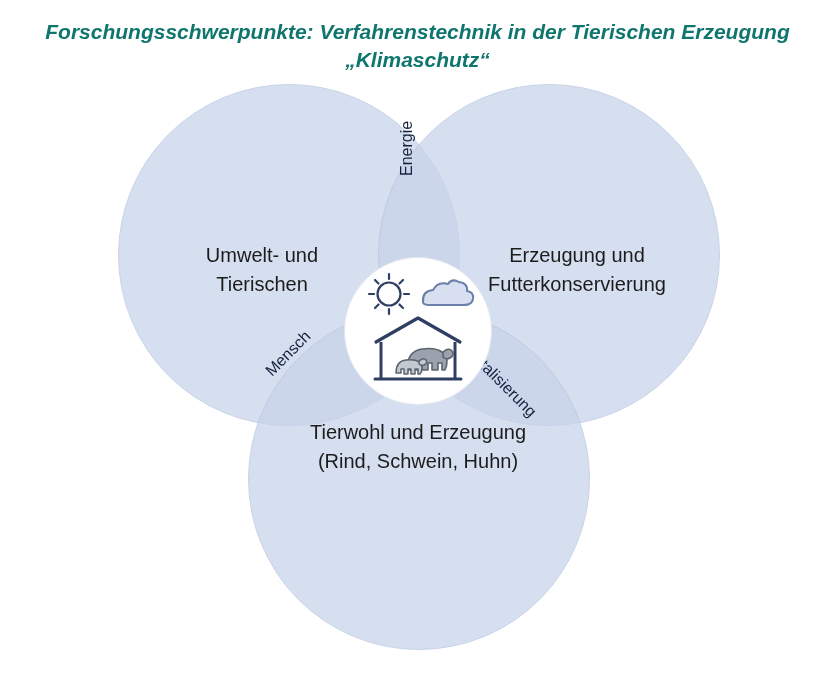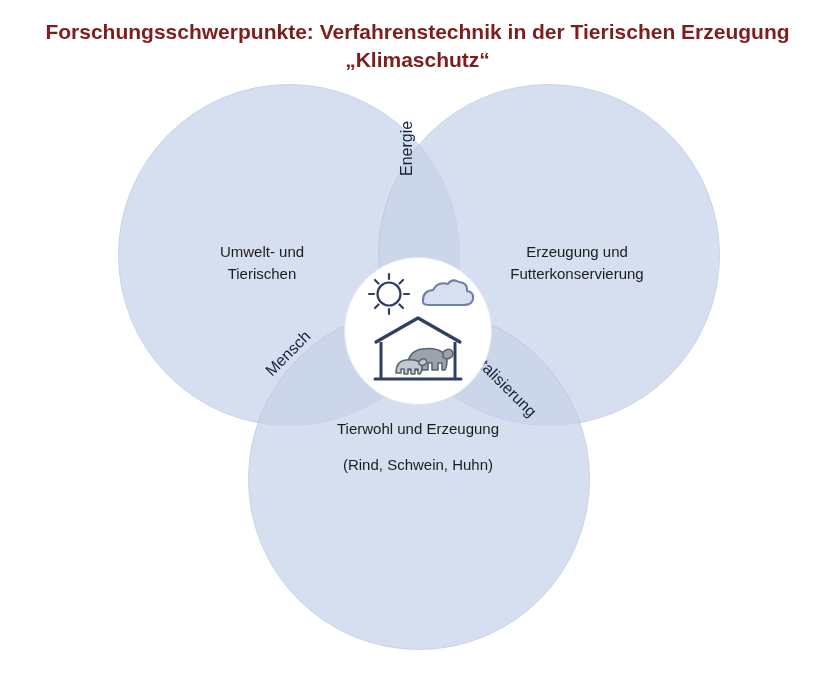--- a/index.html
+++ b/index.html
@@ -16,24 +16,25 @@
     overflow: hidden;
   }
 
   
   .title-block {
     position: absolute;
     top: 18px;
     left: 0;
     width: 835px;
     text-align: center;
+    font-style: italic;
     font-weight: bold;
     font-size: 21px;
     line-height: 1.35;
-    color: #7f1d1d;
+    color: #0f766e;
   }
   .title-line-2 {
     display: block;
   }
 
   
   .venn-stage {
     position: absolute;
     top: 78px;
     left: 0;
@@ -64,21 +65,21 @@
     left: 248px;
     top: 230px;
     width: 340px;
     height: 340px;
   }
 
   
   .circle-label {
     position: absolute;
     text-align: center;
-    font-size: 15px;
+    font-size: 20px;
     line-height: 1.45;
     color: #1c1c1c;
     z-index: 6;
   }
   .label-env {
     left: 152px;
     top: 163px;
     width: 220px;
   }
   .label-rest {
@@ -86,21 +87,20 @@
     top: 163px;
     width: 250px;
   }
   .label-animal {
     left: 258px;
     top: 340px;
     width: 320px;
   }
   .label-animal .sub {
     display: block;
-    margin-top: 14px;
   }
 
   
   .inter-label {
     position: absolute;
     font-size: 16px;
     color: #14213d;
     white-space: nowrap;
     z-index: 7;
   }

